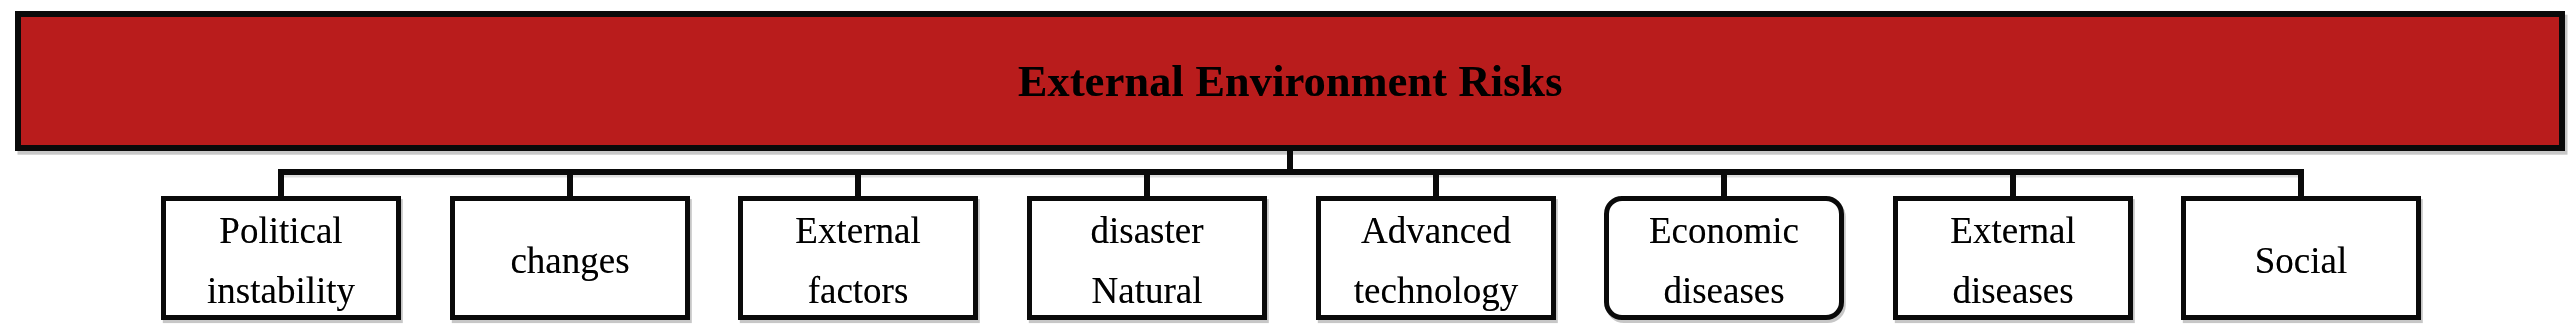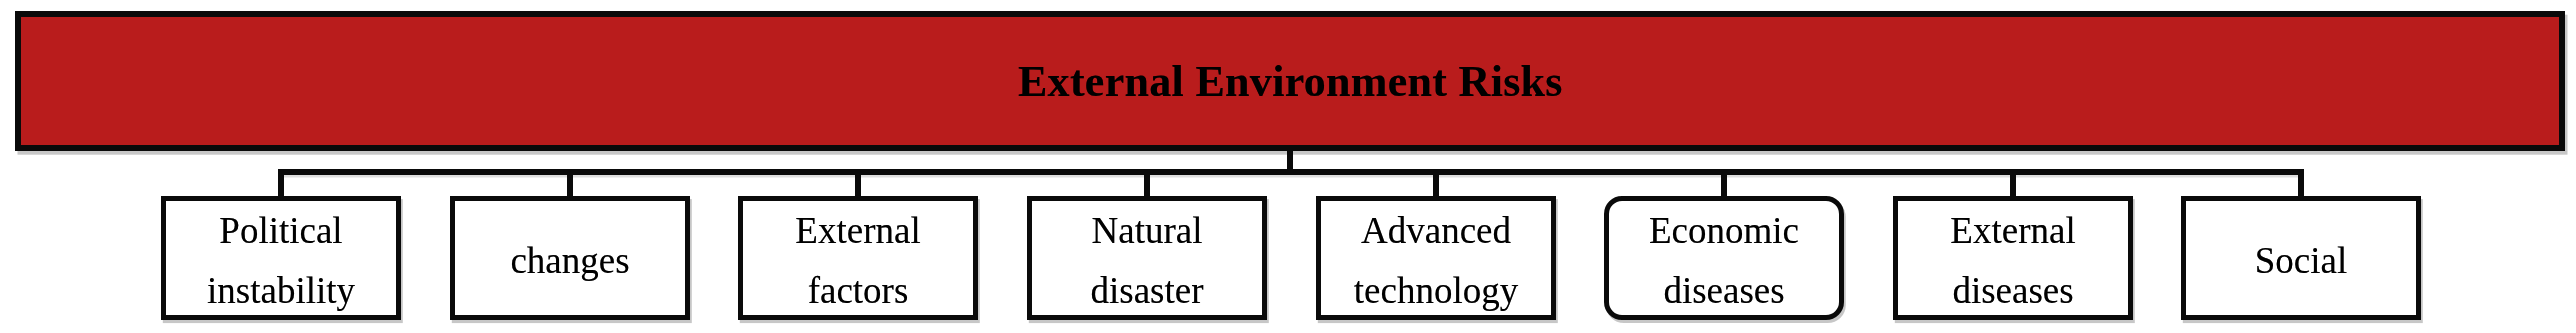--- a/index.html
+++ b/index.html
@@ -136,22 +136,22 @@
   <div class="child c1">
     <span>changes</span>
   </div>
 
   <div class="child c2">
     <span>External</span>
     <span>factors</span>
   </div>
 
   <div class="child c3">
+    <span>disaster</span>
     <span>Natural</span>
-    <span>disaster</span>
   </div>
 
   <div class="child c4">
     <span>Advanced</span>
     <span>technology</span>
   </div>
 
   <div class="child c5">
     <span>Economic</span>
     <span>diseases</span>

